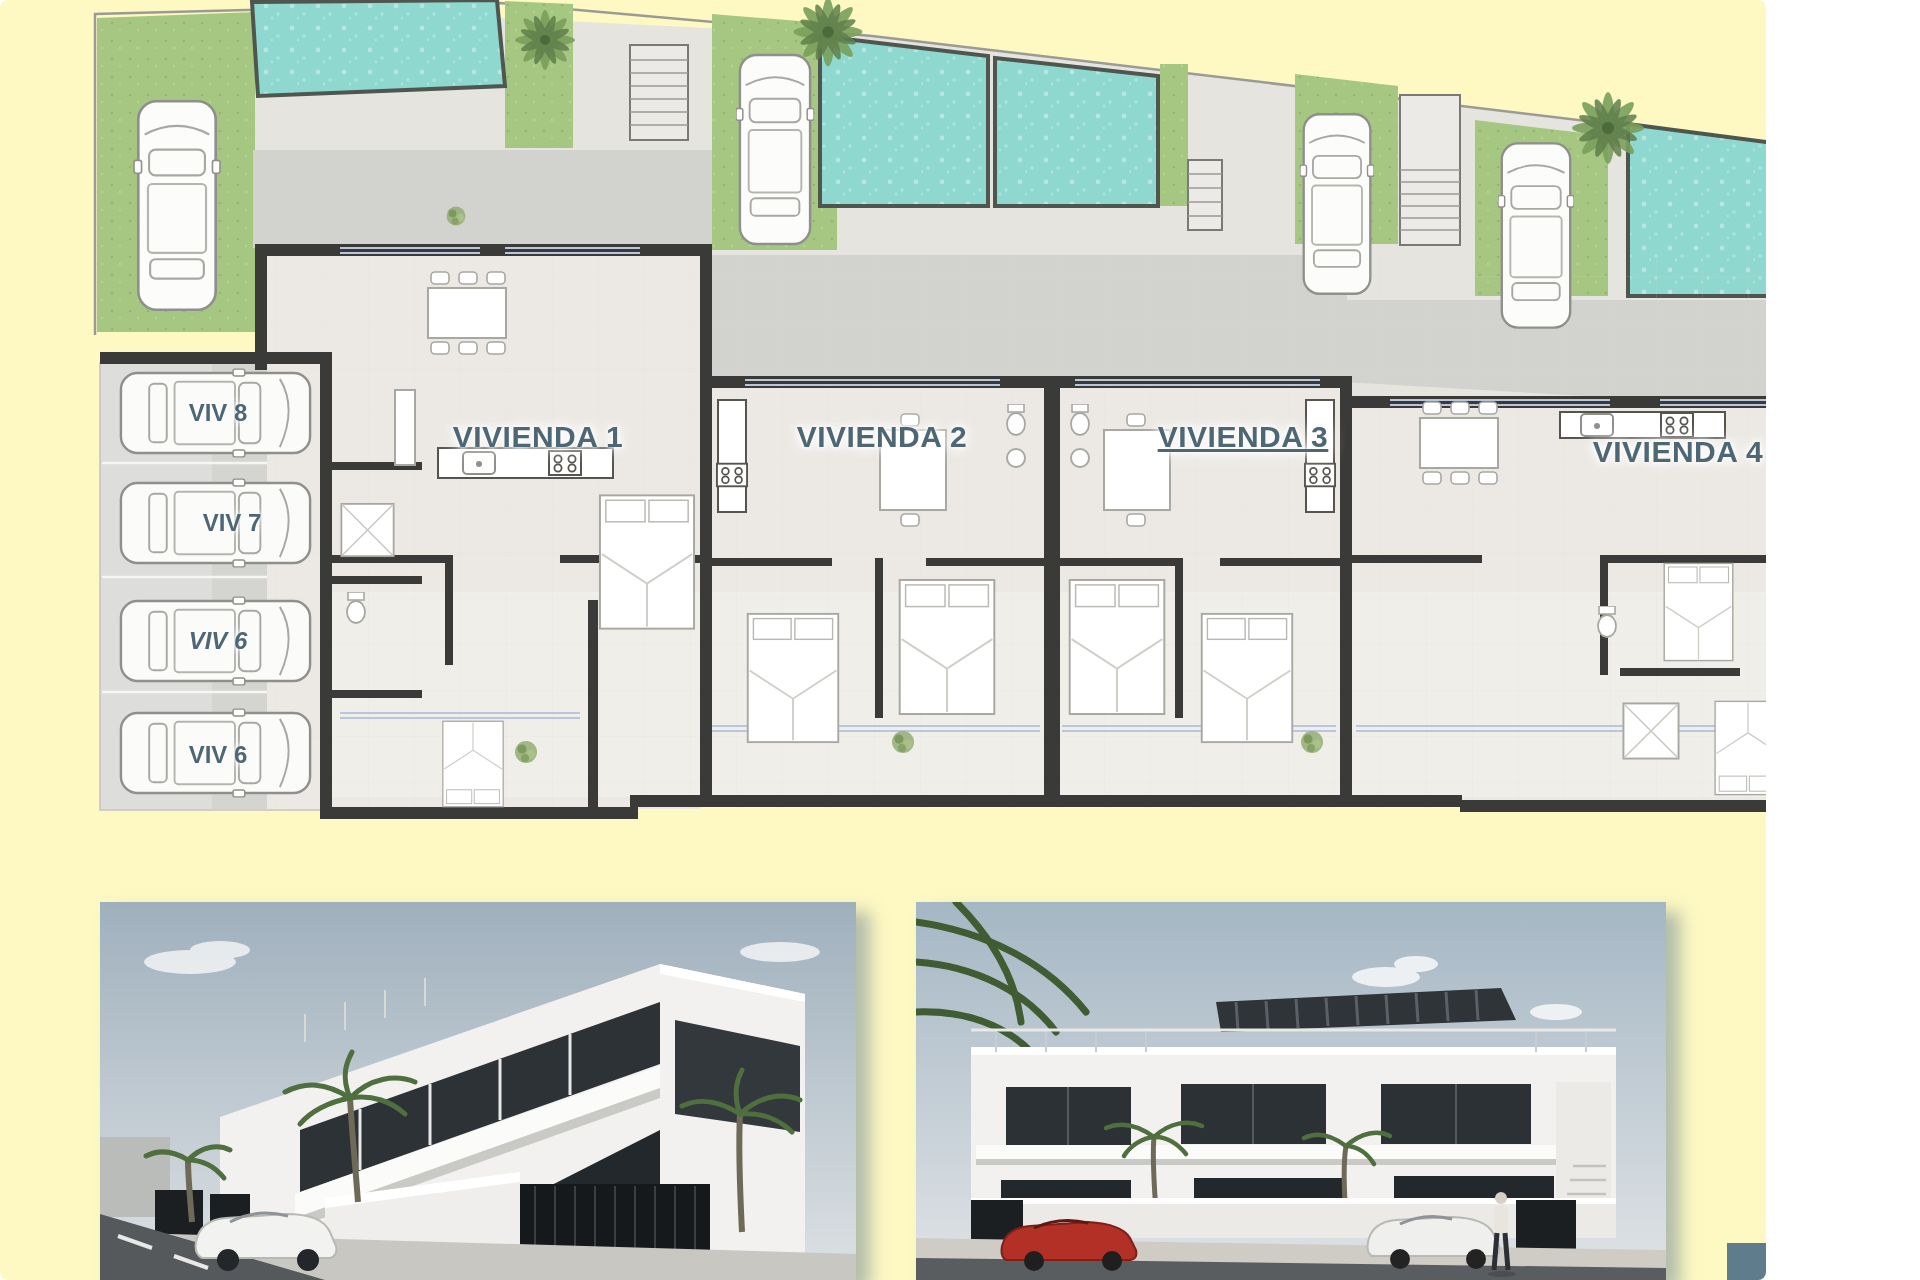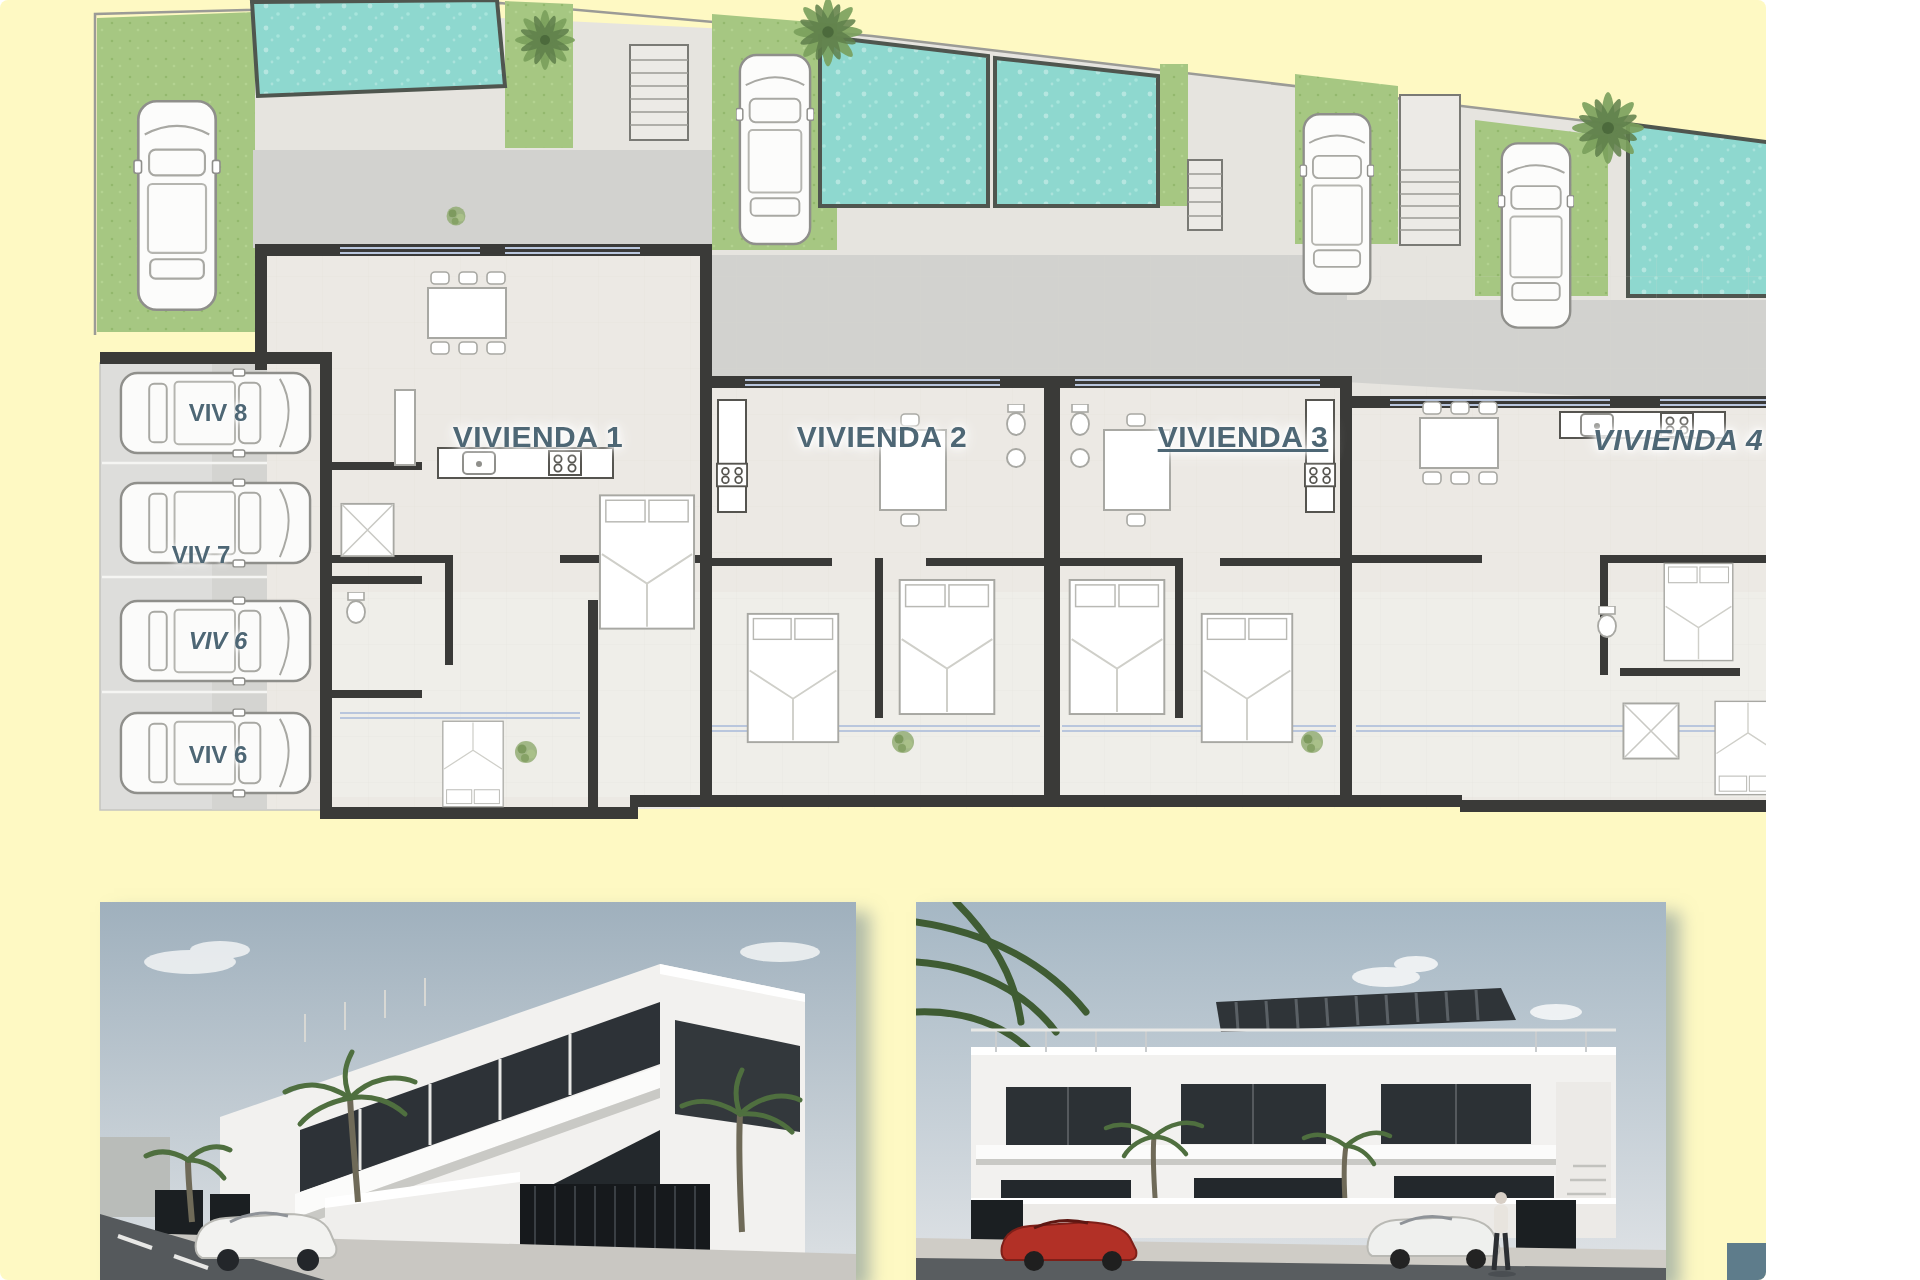--- a/index.html
+++ b/index.html
@@ -307,24 +307,24 @@
     <g>
       <use href="#palm-top" x="505" y="0" width="80" height="80"></use>
       <use href="#palm-top" x="782" y="-14" width="92" height="92"></use>
       <use href="#palm-top" x="1560" y="80" width="96" height="96"></use>
     </g>
   </svg>
 
   <div class="unit-label" style="left:538px;top:437px;">VIVIENDA 1</div>
   <div class="unit-label" style="left:882px;top:437px;">VIVIENDA 2</div>
   <div class="unit-label" style="left:1243px;top:437px;text-decoration:underline;">VIVIENDA 3</div>
-  <div class="unit-label" style="left:1678px;top:440px;font-style:italic;">VIVIENDA 4</div>
+  <div class="unit-label" style="left:1678px;top:452px;">VIVIENDA 4</div>
 
   <div class="parking-label" style="left:218px;top:413px;">VIV 8</div>
-  <div class="parking-label" style="left:201px;top:523px;margin-top:32px;">VIV 7</div>
+  <div class="parking-label" style="left:232px;top:523px;">VIV 7</div>
   <div class="parking-label" style="left:218px;top:641px;font-style:italic;">VIV 6</div>
   <div class="parking-label" style="left:218px;top:755px;">VIV 6</div>
 
   <div class="render" style="left:100px;top:902px;width:756px;height:378px;">
     <svg width="756" height="378" viewBox="0 0 756 378">
       <defs>
         <linearGradient id="sky1" x1="0" y1="0" x2="0" y2="1">
           <stop offset="0" stop-color="#9fb0bd"></stop>
             <stop offset="1" stop-color="#dde1e4"></stop>
         </linearGradient>

